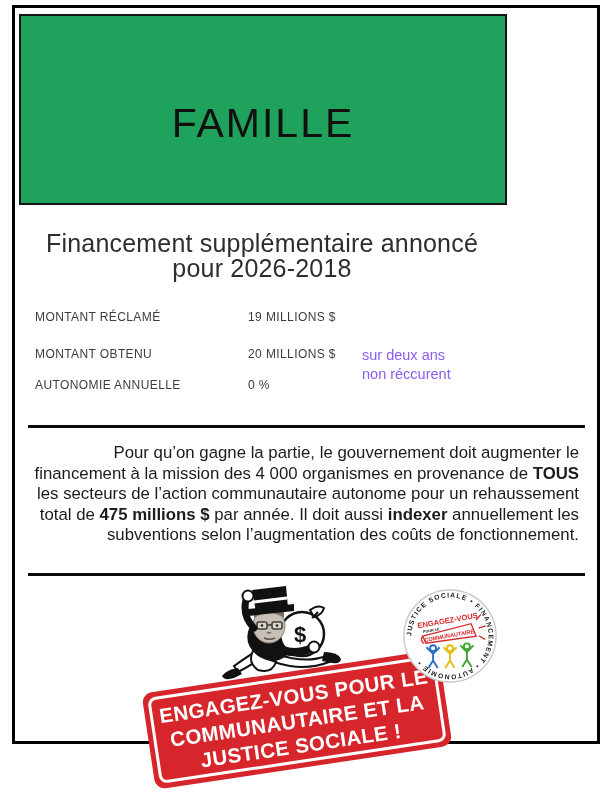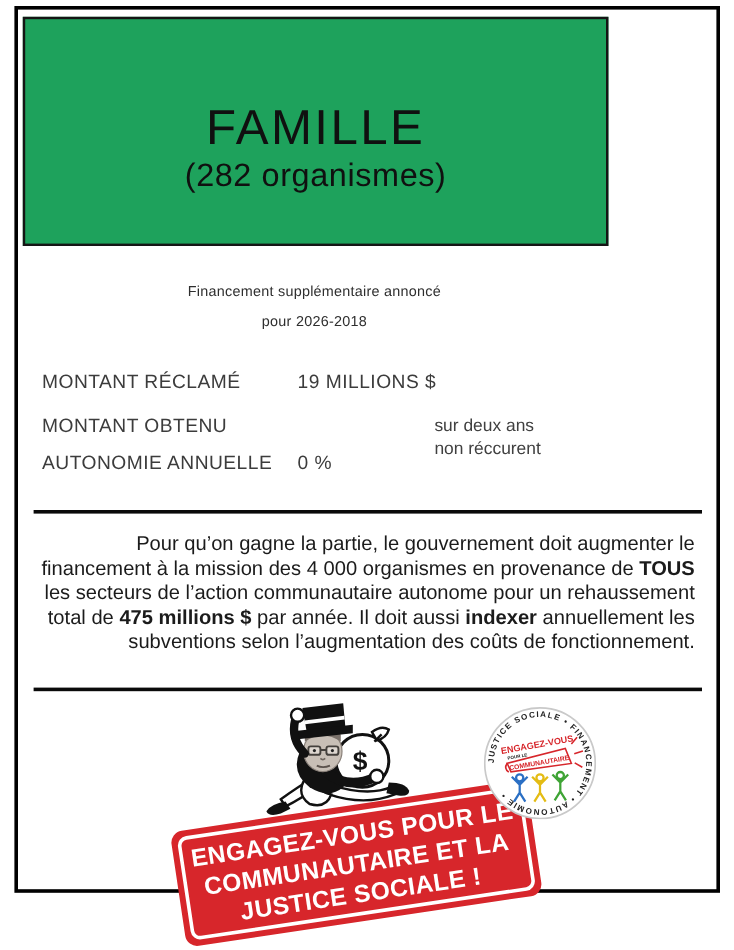--- a/index.html
+++ b/index.html
@@ -10,29 +10,29 @@
   .frame { position:absolute; left:12px; top:5px; width:588px; height:739px; border:3px solid #000; background:#fff; }
 
   .green-header { position:absolute; left:19px; top:14px; width:488px; height:191px;
     background:#1ea25c; border:2px solid #151515; display:flex; flex-direction:column;
     align-items:center; justify-content:center; }
   .green-header .inner { margin-top:26px; text-align:center; color:#101010; }
   .title { font-size:41px; letter-spacing:2px; font-weight:400; line-height:44px; }
   .subtitle { font-size:27px; letter-spacing:0.5px; margin-top:3px; }
 
   .announce { position:absolute; left:0; top:231px; width:524px; text-align:center;
-    font-size:12px; line-height:25px; color:#2e2e2e; letter-spacing:0.2px; }
+    font-size:25px; line-height:25px; color:#2e2e2e; letter-spacing:0.2px; }
 
-  .trow { position:absolute; left:35px; width:540px; height:20px; font-size:16px;
+  .trow { position:absolute; left:35px; width:540px; height:20px; font-size:12px;
     color:#3c3c3c; letter-spacing:0.4px; }
   .trow .lbl { position:absolute; left:0; top:0; }
   .trow .val { position:absolute; left:213px; top:0; }
   .row1 { top:310px; } .row2 { top:347px;text-align:center; } .row3 { top:378px; }
   .tnote { position:absolute; left:362px; top:346px; font-size:14.5px; line-height:19px;
-    color:#404040; }
+    color:#8b5cf6; }
 
   .hr { position:absolute; left:28px; width:557px; height:3px; background:#0a0a0a; }
   .hr1 { top:425px; } .hr2 { top:573px; }
 
   .para { position:absolute; left:33px; top:443px; width:546px; text-align:right;
     font-size:16.8px; line-height:20.6px; color:#1b1b1b; }
   .para .b { font-weight:700; }
 
   .mascot { position:absolute; left:214px; top:582px; width:134px; height:112px; z-index:2; }
 
@@ -48,35 +48,35 @@
 </head>
 <body>
 
 <div class="page">
 
   <div class="frame"></div>
 
   <div class="green-header">
     <div class="inner">
       <div class="title">FAMILLE</div>
-      <div class="subtitle">(282 organismes)</div>
     </div>
   </div>
 
   <div class="announce">
     <div>Financement supplémentaire annoncé</div>
     <div>pour 2026-2018</div>
   </div>
 
   <div class="trow row1">
     <span class="lbl">MONTANT RÉCLAMÉ</span>
     <span class="val">19 MILLIONS $</span>
   </div>
   <div class="trow row2">
     <span class="lbl">MONTANT OBTENU</span>
+    <span class="val">20 MILLIONS $</span>
   </div>
   <div class="trow row3">
     <span class="lbl">AUTONOMIE ANNUELLE</span>
     <span class="val">0 %</span>
   </div>
   <div class="tnote">
     <div>sur deux ans</div>
     <div>non réccurent</div>
   </div>
 

